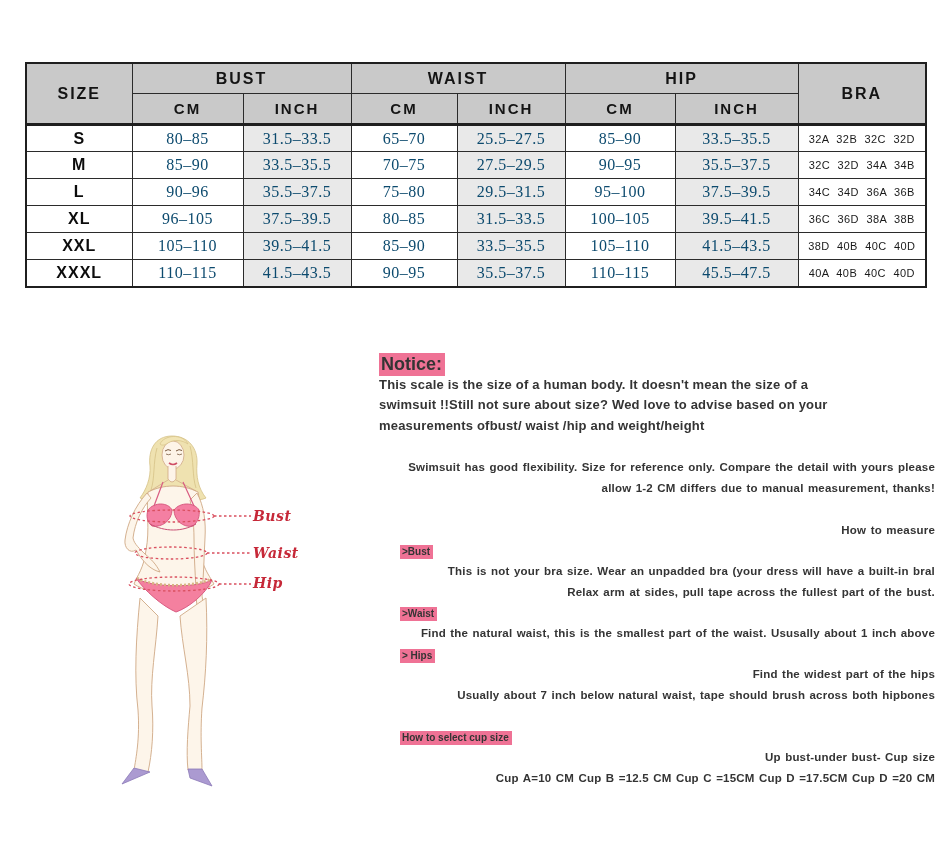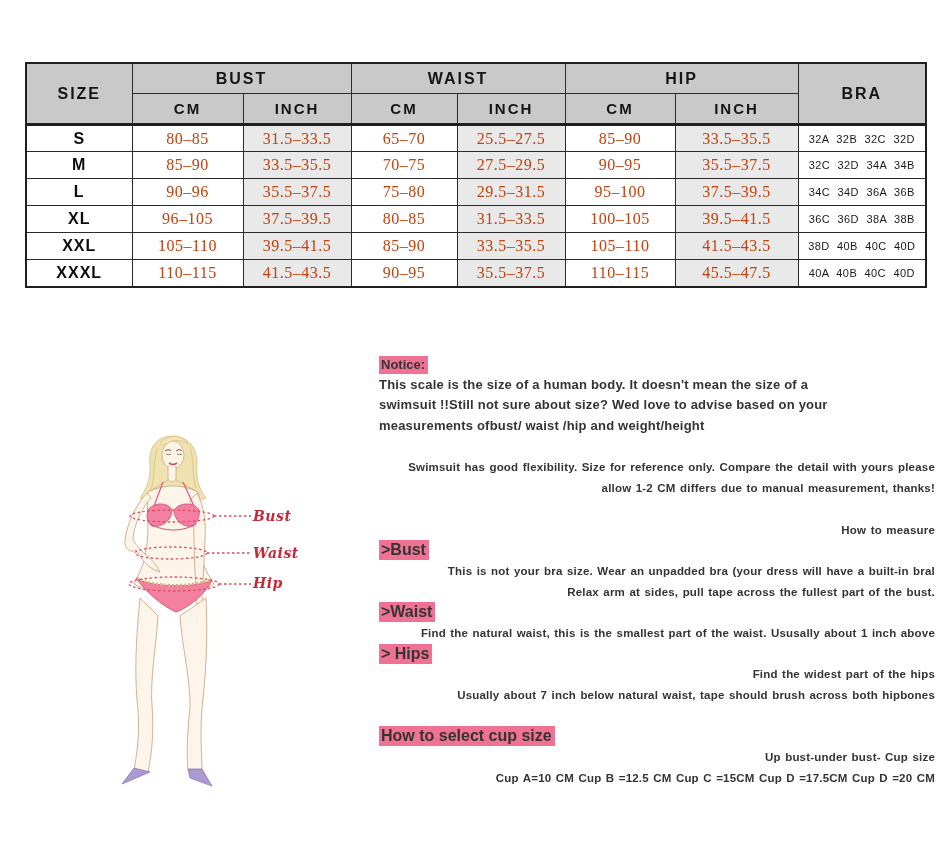--- a/index.html
+++ b/index.html
@@ -20,21 +20,21 @@
   .size-table thead th{
     background:#c9c9c9;color:#141414;font-weight:bold;
     font-size:16px;letter-spacing:2px;height:29px;
   }
   .size-table thead tr.sub th{font-size:15px;text-align:center;}
   .size-table tbody tr{height:27px;}
   .size-table tbody tr:first-child td{border-top:3px solid #1f1f1f;}
   td.size{font-size:16px;font-weight:bold;letter-spacing:1px;color:#0c0c0c;}
   td.cm,td.inch{
     font-family:"Liberation Serif","DejaVu Serif",serif;
-    font-size:16px;color:#c2410c;letter-spacing:0.5px;
+    font-size:16px;color:#0c4a6e;letter-spacing:0.5px;
   }
   td.inch{background:#e9e9e9;}
   td.bra{font-size:11px;letter-spacing:0.4px;word-spacing:4px;color:#1a1a1a;}
   
   .figure-wrap{position:absolute;left:110px;top:418px;width:300px;height:400px;}
   .fig-label{
     position:absolute;color:#c62838;
     font-family:"DejaVu Serif","Liberation Serif",serif;
     font-style:italic;font-weight:bold;font-size:14px;letter-spacing:0.5px;
   }
@@ -46,22 +46,22 @@
     position:absolute;left:379px;top:354px;width:556px;
     color:#343434;font-weight:bold;
   }
   .notes .line{height:20.7px;line-height:20.7px;white-space:nowrap;}
   .notes .big{font-size:13px;letter-spacing:0.2px;}
   .notes .normal{font-size:11.5px;letter-spacing:0.2px;word-spacing:1px;text-align:right;}
   .notes .gap{height:20.7px;}
   .notes .hl{
     background:#ef7295;padding:1px 3px 2px 2px;
   }
-  .notes .hl-big .hl{font-size:13px;}
-  .notes .hl-normal .hl{font-size:16px;}
+  .notes .hl-big .hl{font-size:18px;}
+  .notes .hl-normal .hl{font-size:10px;margin-left:21px;}
 </style>
 </head>
 <body>
 
 <table class="size-table">
   <colgroup>
     <col style="width:106px">
       <col style="width:111px">
       <col style="width:108px">
     <col style="width:106px">

